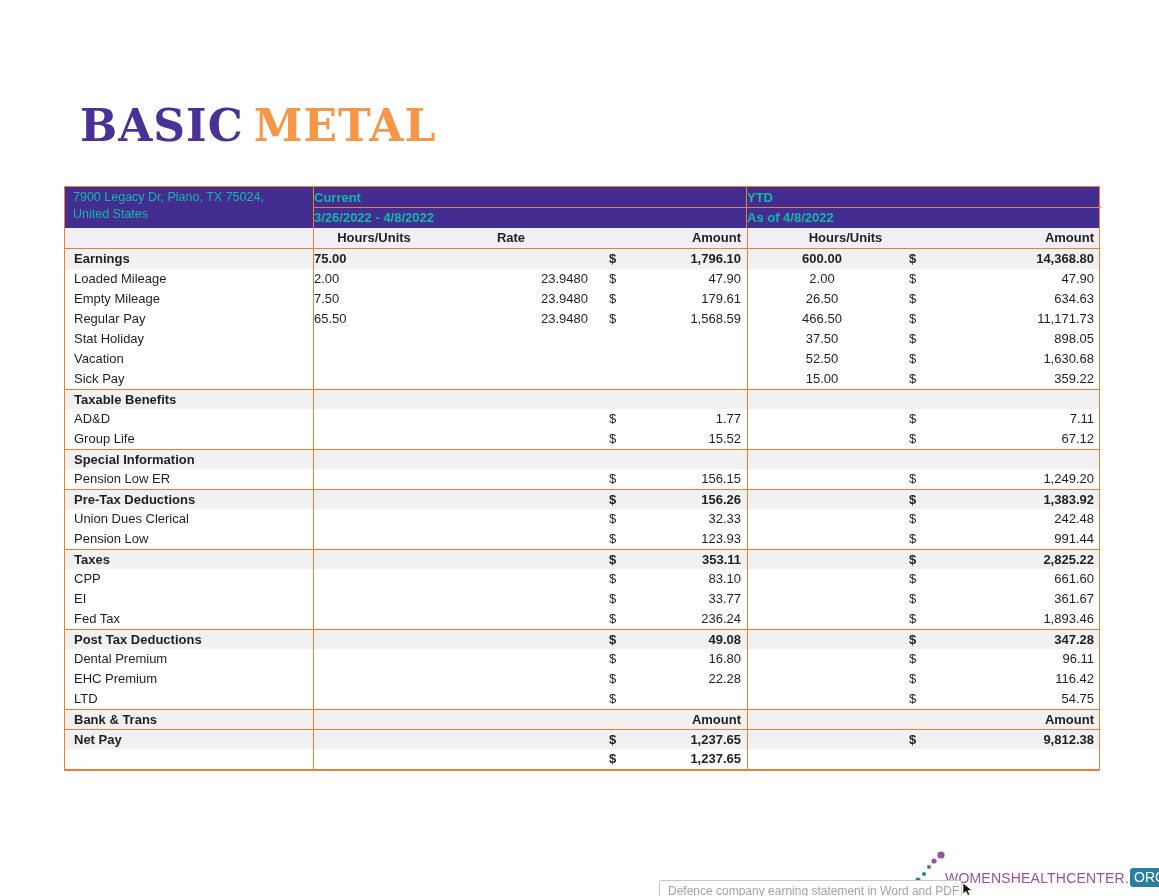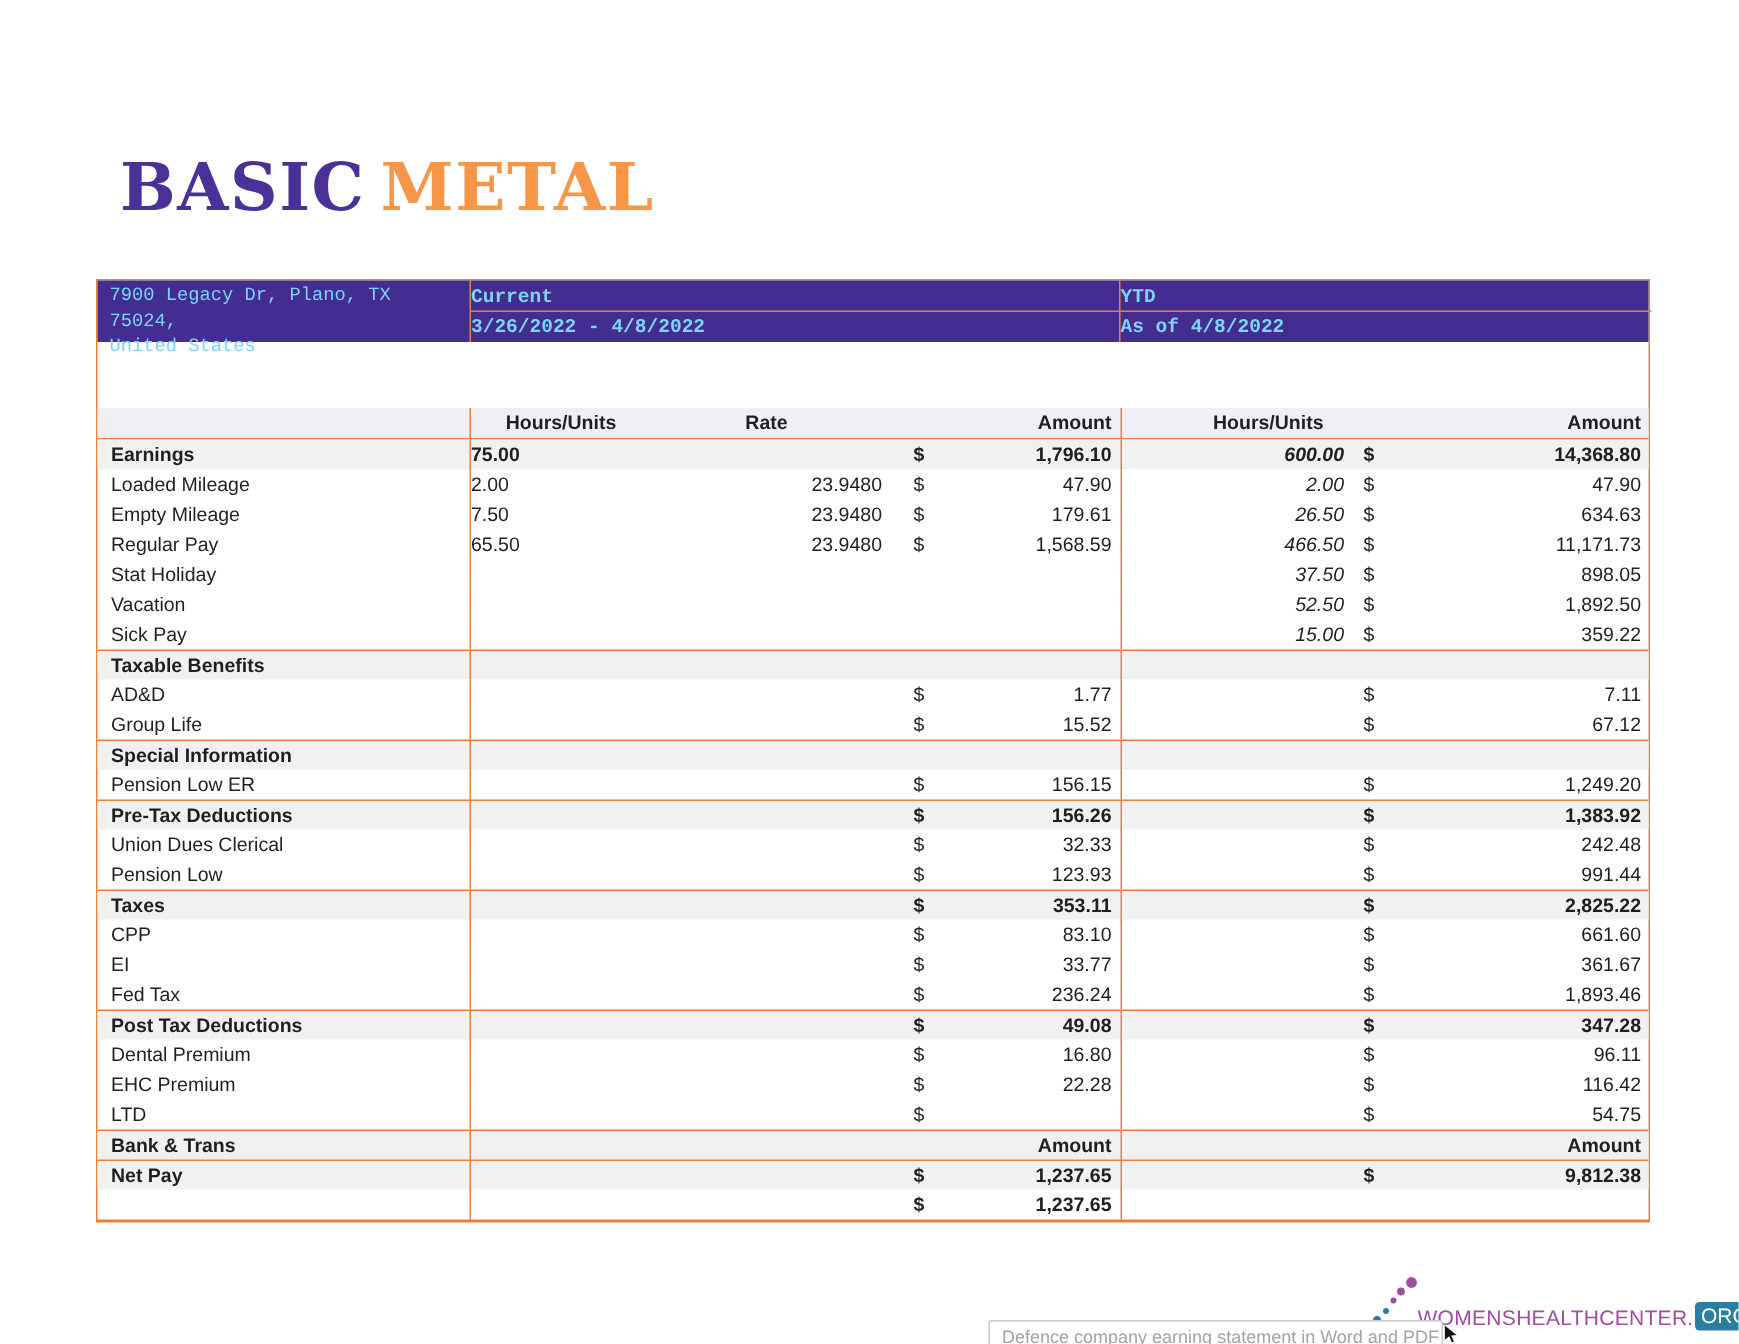--- a/index.html
+++ b/index.html
@@ -17,47 +17,47 @@
   
   .brand{position:absolute;left:80px;top:100px;font-family:"DejaVu Serif",serif;
     font-weight:bold;font-size:44px;letter-spacing:1px;white-space:nowrap;}
   .brand .w1{color:#4a3198;}
   .brand .w2{color:#f79646;margin-left:10px;}
 
   
   .stub{position:absolute;left:64px;top:186px;width:1036px;
     border:1px solid var(--orange);border-bottom-width:2px;font-size:13px;}
   .hdr{display:grid;grid-template-columns:249px 433px 354px;grid-template-rows:21px 20px;
-    background:var(--purple);color:#7dd3fc;font-family:Liberation Mono, monospace;}
+    background:var(--purple);color:#14b8a6;}
   .addr{grid-row:1/3;grid-column:1;padding:2px 0 0 8px;font-size:12.5px;line-height:17px;
     border-right:1px solid var(--orange);}
   .hcell{font-weight:bold;text-align:left;line-height:21px;}
   .h-current{grid-column:2;grid-row:1;border-bottom:1px solid var(--orange);border-right:1px solid var(--orange);}
   .h-ytd{grid-column:3;grid-row:1;border-bottom:1px solid var(--orange);}
   .h-curdate{grid-column:2;grid-row:2;line-height:20px;border-right:1px solid var(--orange);}
   .h-ytddate{grid-column:3;grid-row:2;line-height:20px;}
 
   .grid8{display:grid;grid-template-columns:249px 120px 154px 40px 120px 155px 40px 158px;}
 
   .colhead{height:21px;line-height:20px;background:var(--colheadbg);font-weight:bold;
-    border-bottom:1px solid var(--orange);margin-top:44px;}
+    border-bottom:1px solid var(--orange);}
   .colhead .c1{border-right:1px solid var(--orange);}
   .colhead .c5{border-right:1px solid var(--orange);}
   .ch-center{text-align:center;}
   .ch-amt{text-align:right;padding-right:6px;}
   .ch-ytd-hours{grid-column:6/8;text-align:center;}
   .ch-ytd-amt{grid-column:8;text-align:right;padding-right:7px;}
 
   .row{height:20px;line-height:20px;}
   .row .c1{padding-left:9px;border-right:1px solid var(--orange);overflow:hidden;white-space:nowrap;}
   .row .c2{text-align:left;padding-right:12px;}
   .row .c3{text-align:right;}
   .row .c4{text-align:left;padding-left:21px;}
   .row .c5{text-align:right;padding-right:6px;border-right:1px solid var(--orange);}
-  .row .c6{text-align:right;padding-right:7px;font-style:italic;}
+  .row .c6{text-align:center;padding-right:7px;}
   .row .c7{text-align:left;padding-left:6px;}
   .row .c8{text-align:right;padding-right:7px;}
   .row.section{background:var(--sectionbg);font-weight:bold;border-top:1px solid var(--orange);}
   .row.section:first-child{border-top:none;}
   .row.boldrow{font-weight:bold;}
 
   
   .watermark{position:absolute;left:903px;top:845px;width:252px;height:48px;}
   .wm-dots{position:absolute;left:0;top:2px;}
   .wm-text{position:absolute;left:42px;top:23px;white-space:nowrap;}
@@ -155,21 +155,21 @@
           <div class="c8">898.05</div>
         </div>
         <div class="grid8 row">
           <div class="c1">Vacation</div>
           <div class="c2"></div>
           <div class="c3"></div>
           <div class="c4"></div>
           <div class="c5"></div>
           <div class="c6">52.50</div>
           <div class="c7">$</div>
-          <div class="c8">1,892.50</div>
+          <div class="c8">1,630.68</div>
         </div>
         <div class="grid8 row">
           <div class="c1">Sick Pay</div>
           <div class="c2"></div>
           <div class="c3"></div>
           <div class="c4"></div>
           <div class="c5"></div>
           <div class="c6">15.00</div>
           <div class="c7">$</div>
           <div class="c8">359.22</div>

